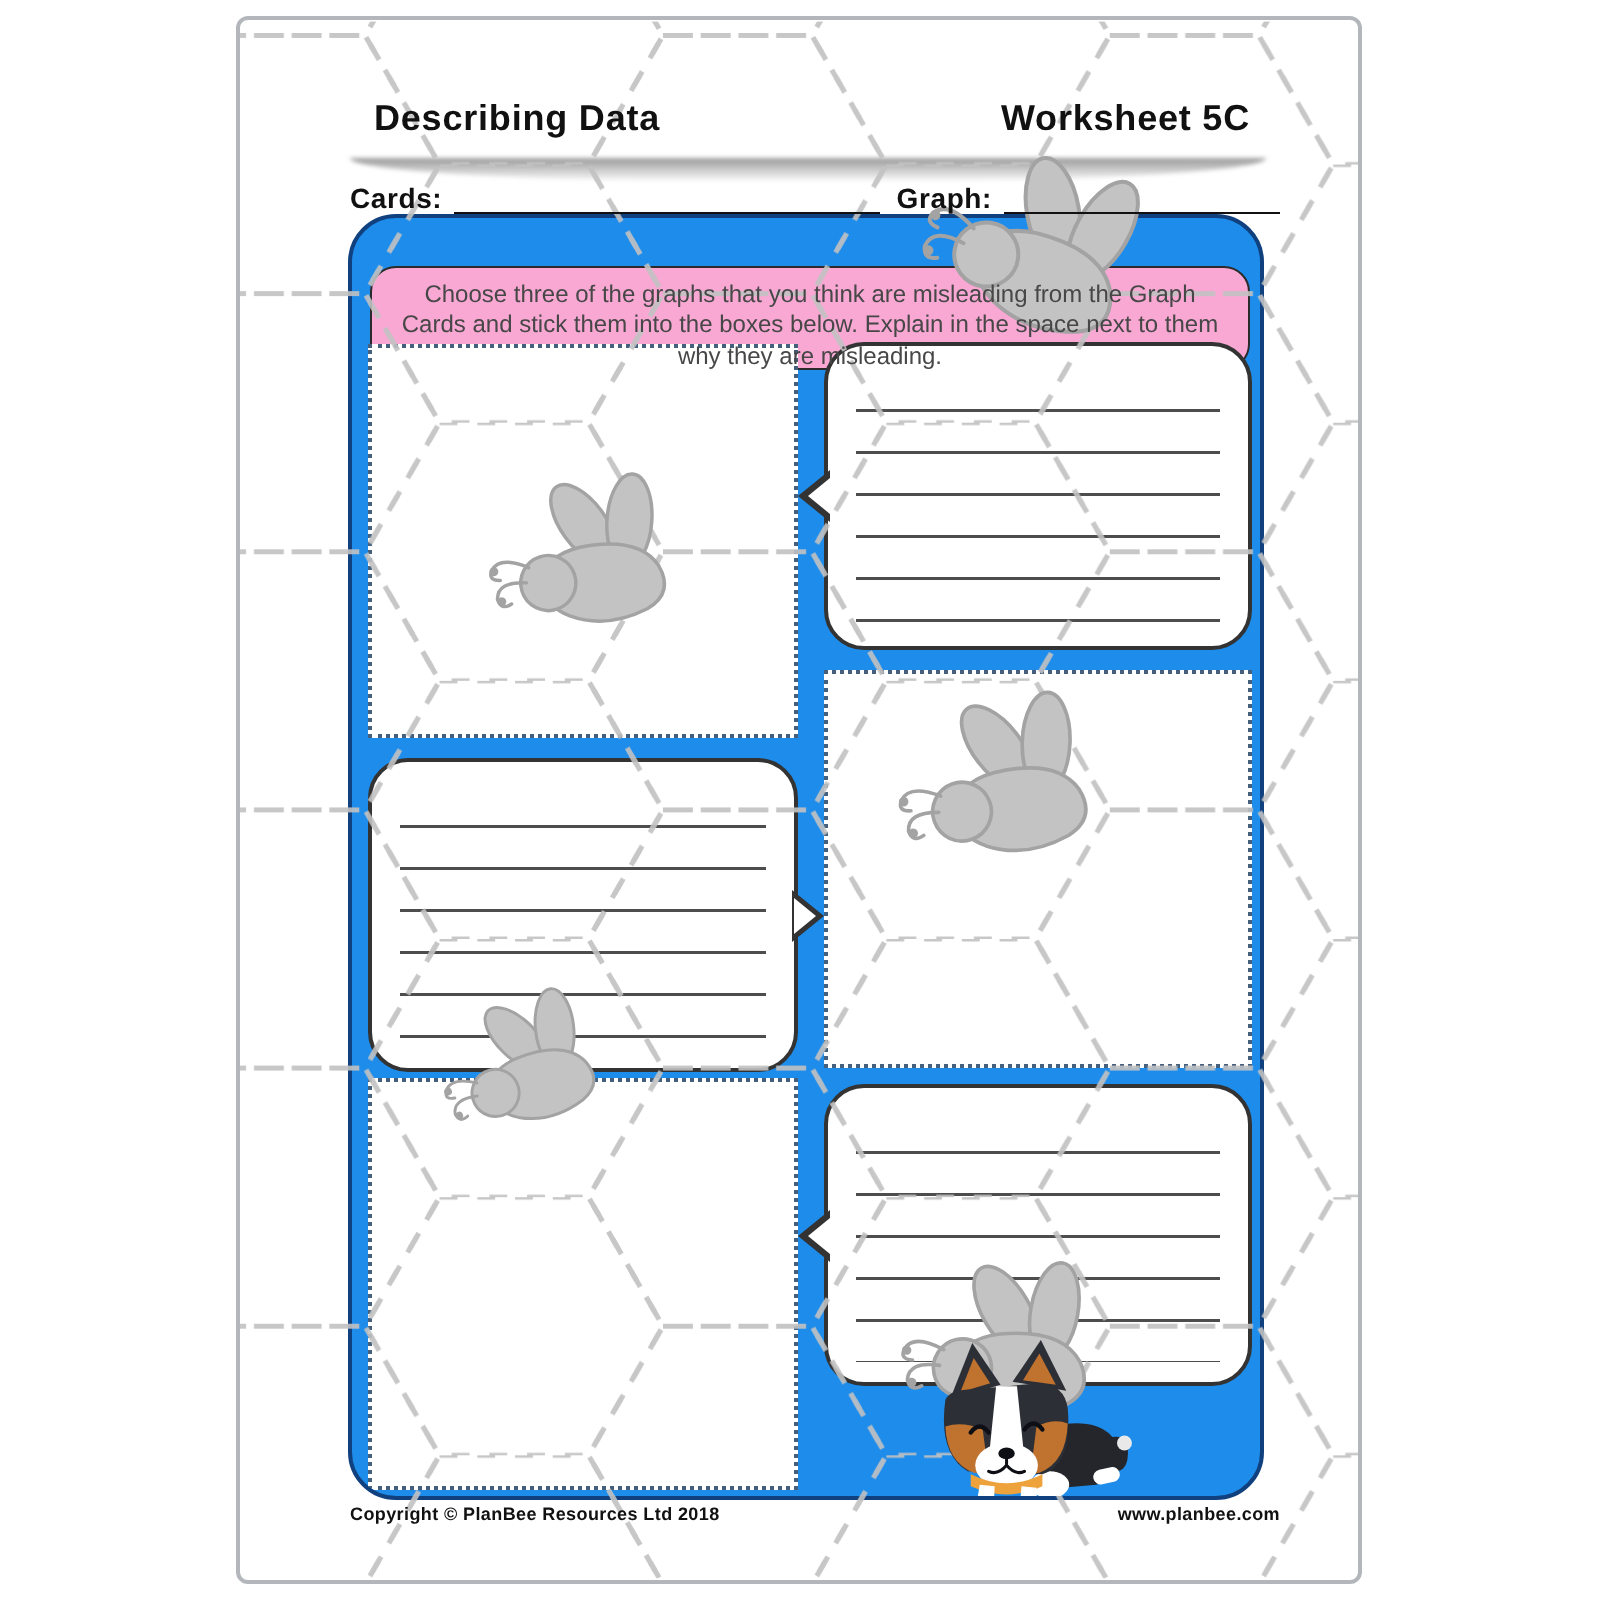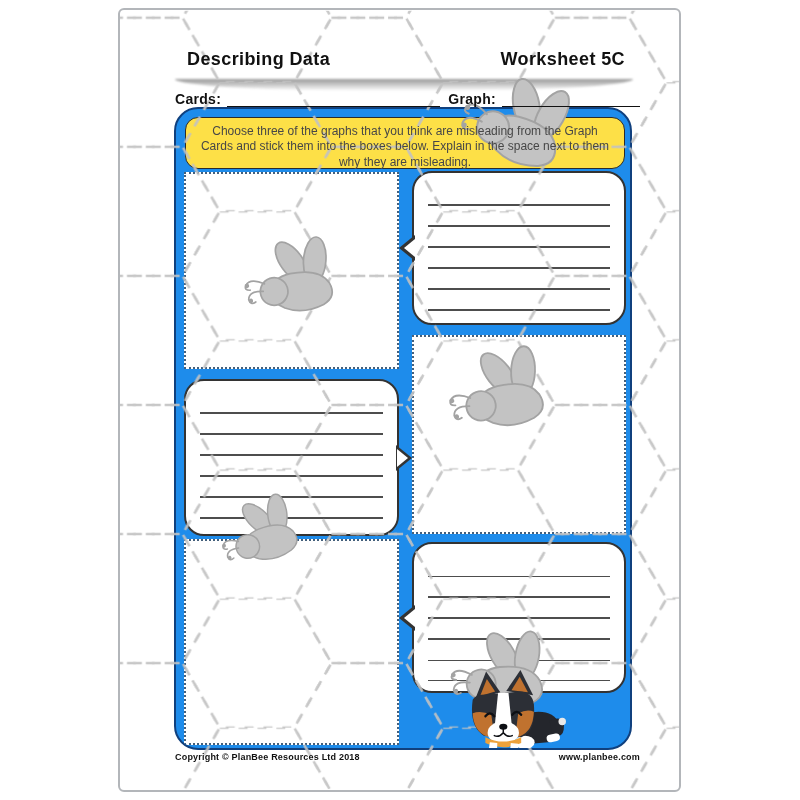--- a/index.html
+++ b/index.html
@@ -25,22 +25,22 @@
               display:flex; align-items:flex-end; z-index:8; }
   .field-label { font-size:14px; font-weight:bold; color:#111; letter-spacing:.3px; white-space:nowrap; }
   .write-line { border-bottom:1.6px solid #111; height:15px; }
   .name-line { flex:1 1 auto; margin:0 8px 0 6px; }
   .date-line { width:138px; margin-left:6px; }
 
   
   .panel { position:absolute; left:54px; top:97px; width:458px; height:643px;
            background:#1e8ceb; border:2.5px solid #10407e; border-radius:24px; overflow:hidden; }
 
-  .instruction-box { position:absolute; left:9px; top:8px; width:440px; height:52px;
-                     background:#fde047; border:1.6px solid #2b2b2b; border-radius:13px; }
+  .instruction-box { position:absolute; left:9px; top:24px; width:440px; height:52px;
+                     background:#f9a8d4; border:1.6px solid #2b2b2b; border-radius:13px; }
   .instruction-text { position:absolute; left:14px; right:14px; top:6px; text-align:center;
                       font-size:12px; line-height:1.28; color:#474747; z-index:8; }
 
   .graph-box { position:absolute; background:#ffffff; border:2px dotted #44607c; }
   .gb1 { left:8px;   top:63px;  width:215px; height:197px; }
   .gb2 { left:236px; top:226px; width:214px; height:199px; }
   .gb3 { left:8px;   top:430px; width:215px; height:206px; }
 
   .bubble { position:absolute; background:#ffffff; border:2.5px solid #333333; border-radius:20px; }
   .bb1 { left:236px; top:62px;  width:214px; height:154px; }

